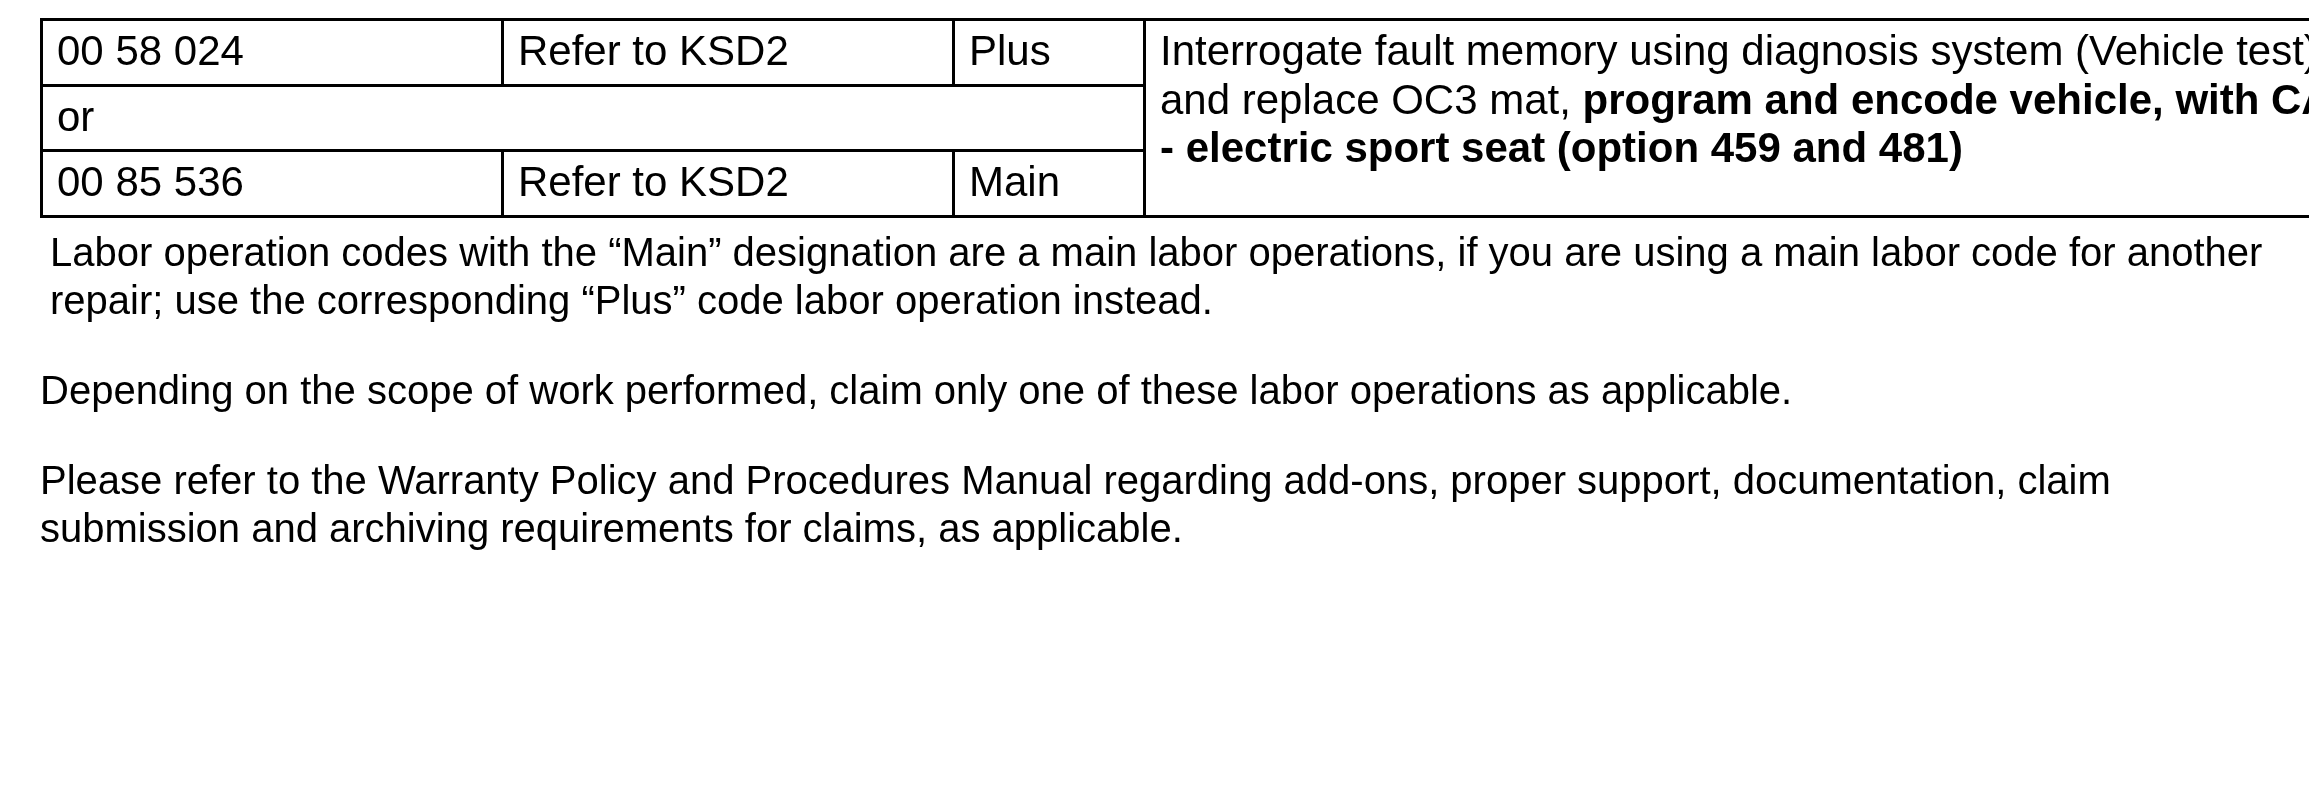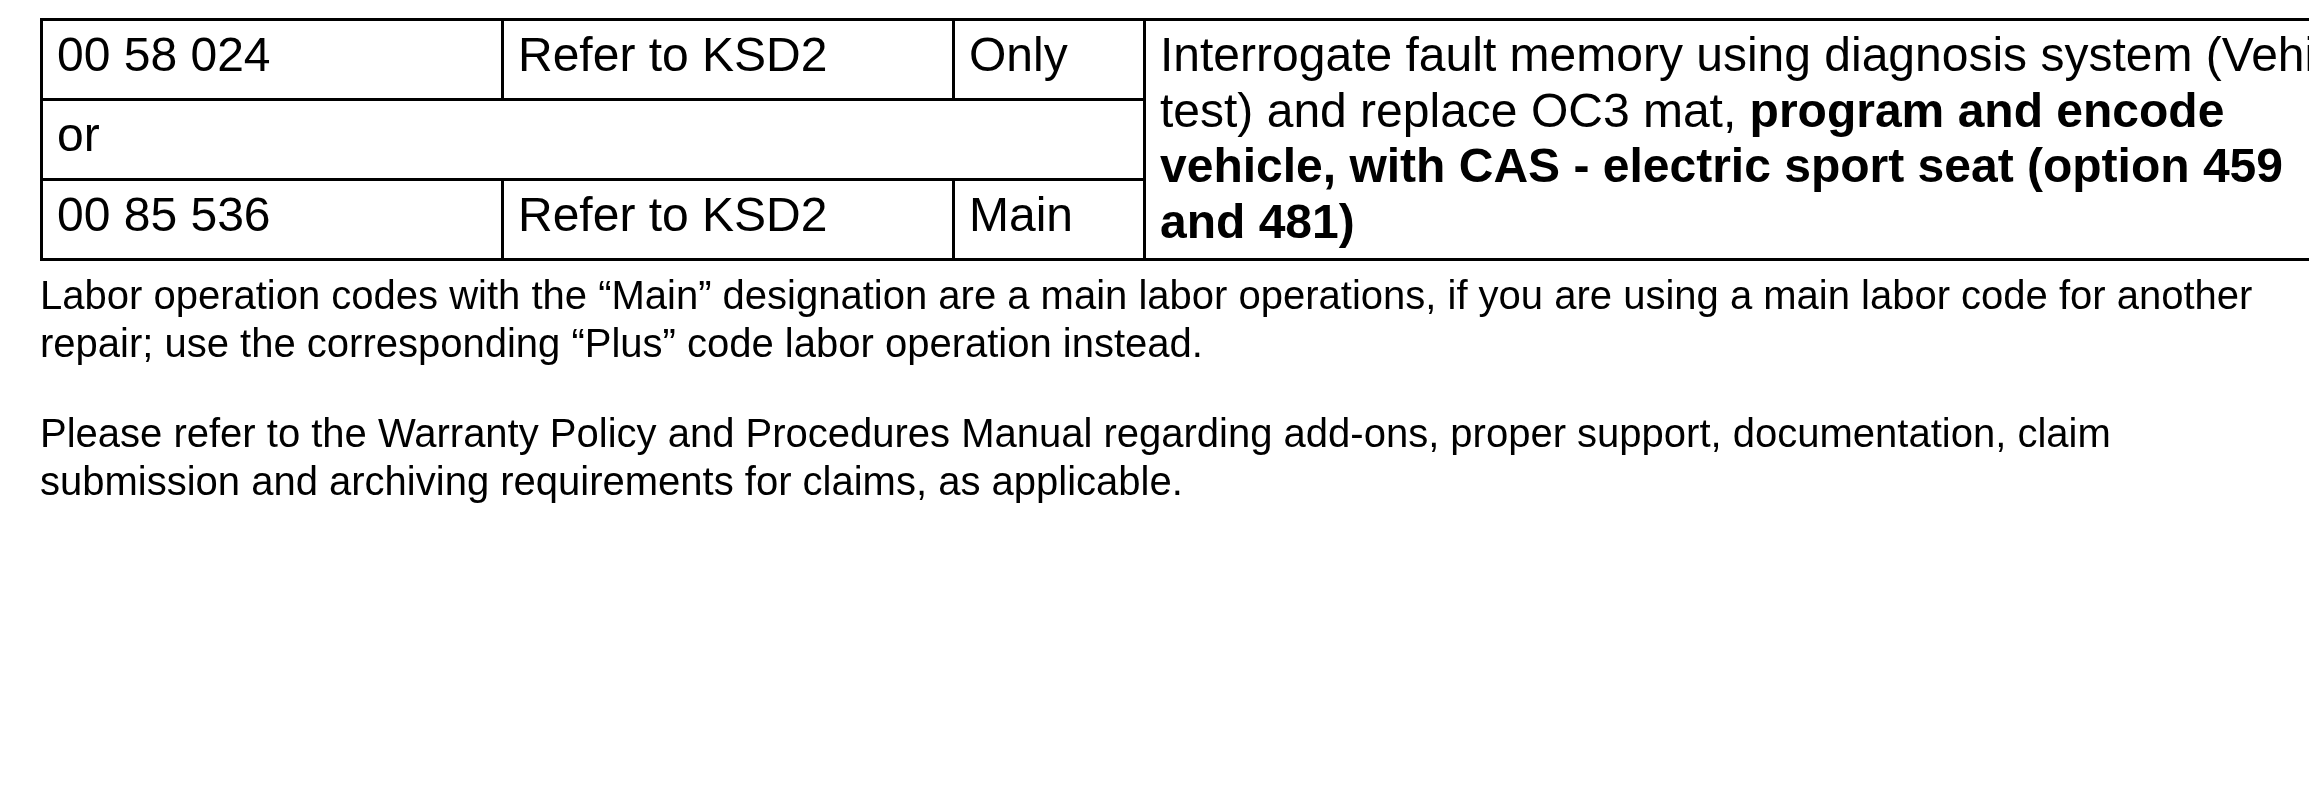--- a/index.html
+++ b/index.html
@@ -24,21 +24,21 @@
   
   table.labor-table {
     border-collapse: collapse;
     table-layout: fixed;
     width: 2228px;
     margin: 0 0 0 0;
   }
   table.labor-table td {
     border: 3px solid #000000;
     padding: 6px 14px 8px 14px;
-    font-size: 48px;
+    font-size: 42px;
     line-height: 1.16;
     vertical-align: top;
     font-weight: normal;
   }
   td.col-code   { width: 430px; }
   td.col-ref    { width: 420px; }
   td.col-type   { width: 160px; }
   td.col-desc   { width: 1218px; }
 
   td.desc-cell {
@@ -62,44 +62,46 @@
   }
   .para {
     margin: 0 0 0 0;
     padding: 0;
   }
   .para + .para {
     margin-top: 42px;
   }
   .first-para {
     margin-top: 10px;
+    margin-left: 10px;
   }
 </style>
 </head>
 <body>
 
 <div class="page">
 
   <table class="labor-table">
     <tbody>
       <tr>
         <td class="col-code">00 58 024</td>
         <td class="col-ref">Refer to KSD2</td>
-        <td class="col-type">Only</td>
+        <td class="col-type">Plus</td>
         <td class="col-desc desc-cell" rowspan="3"><span>Interrogate fault memory using diagnosis system (Vehicle test) and replace OC3 mat, </span><span class="desc-bold">program and encode vehicle, with CAS - electric sport seat (option 459 and 481)</span></td>
       </tr>
       <tr>
         <td class="or-cell" colspan="3">or</td>
       </tr>
       <tr>
         <td class="col-code">00 85 536</td>
         <td class="col-ref">Refer to KSD2</td>
         <td class="col-type">Main</td>
       </tr>
     </tbody>
   </table>
 
   <div class="body-text">
     <p class="para first-para">Labor operation codes with the “Main” designation are a main labor operations, if you are using a main labor code for another repair; use the corresponding “Plus” code labor operation instead.</p>
+    <p class="para">Depending on the scope of work performed, claim only one of these labor operations as applicable.</p>
     <p class="para">Please refer to the Warranty Policy and Procedures Manual regarding add-ons, proper support, documentation, claim submission and archiving requirements for claims, as applicable.</p>
   </div>
 
 </div>
 
 </body></html>

